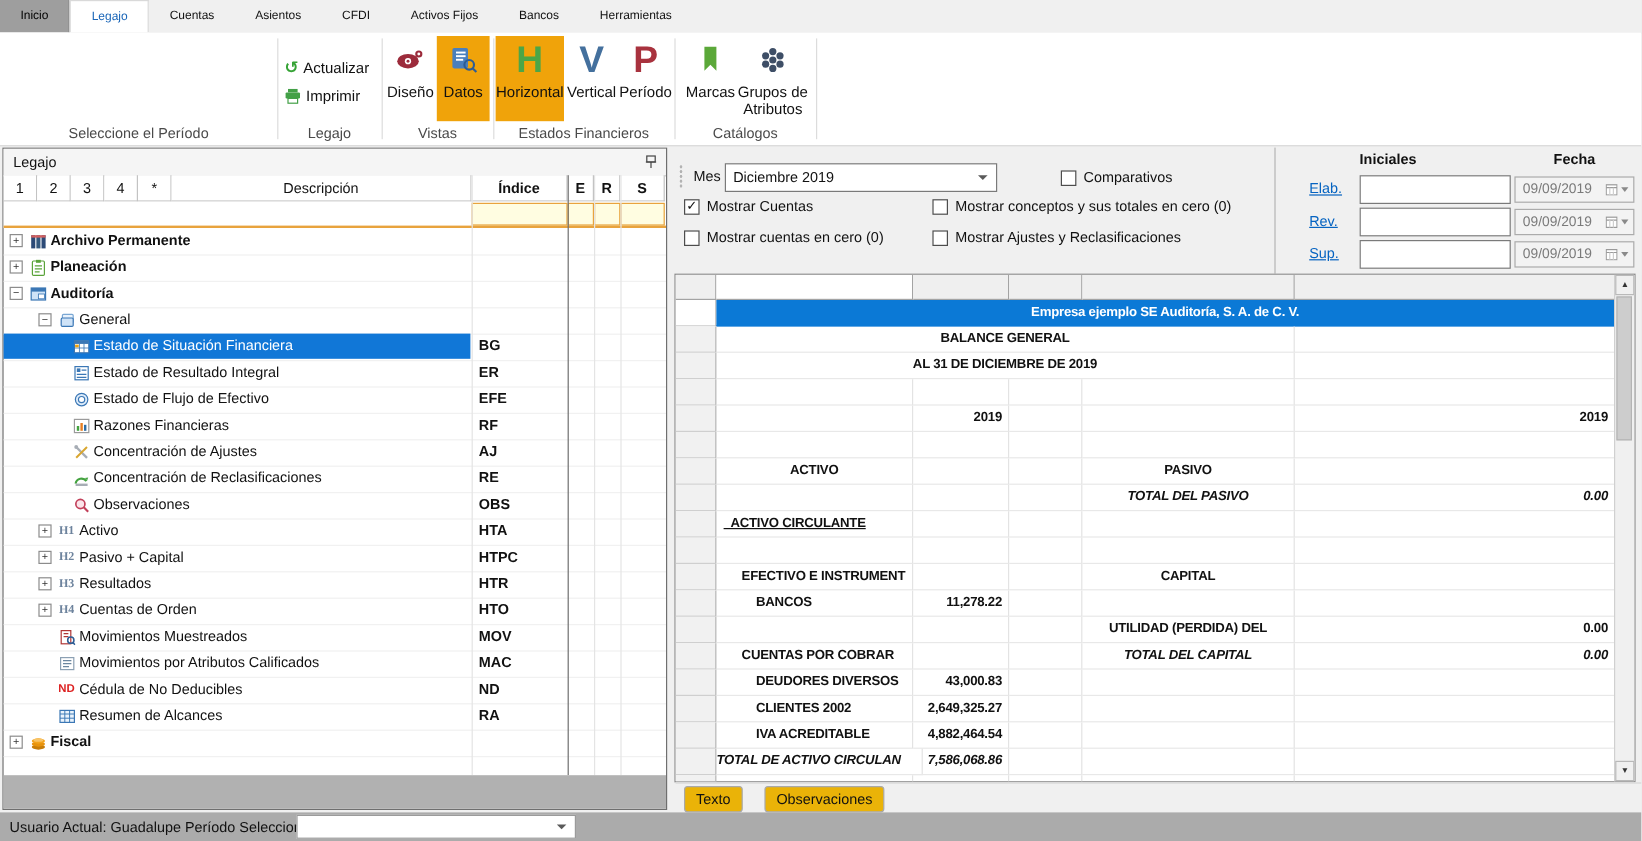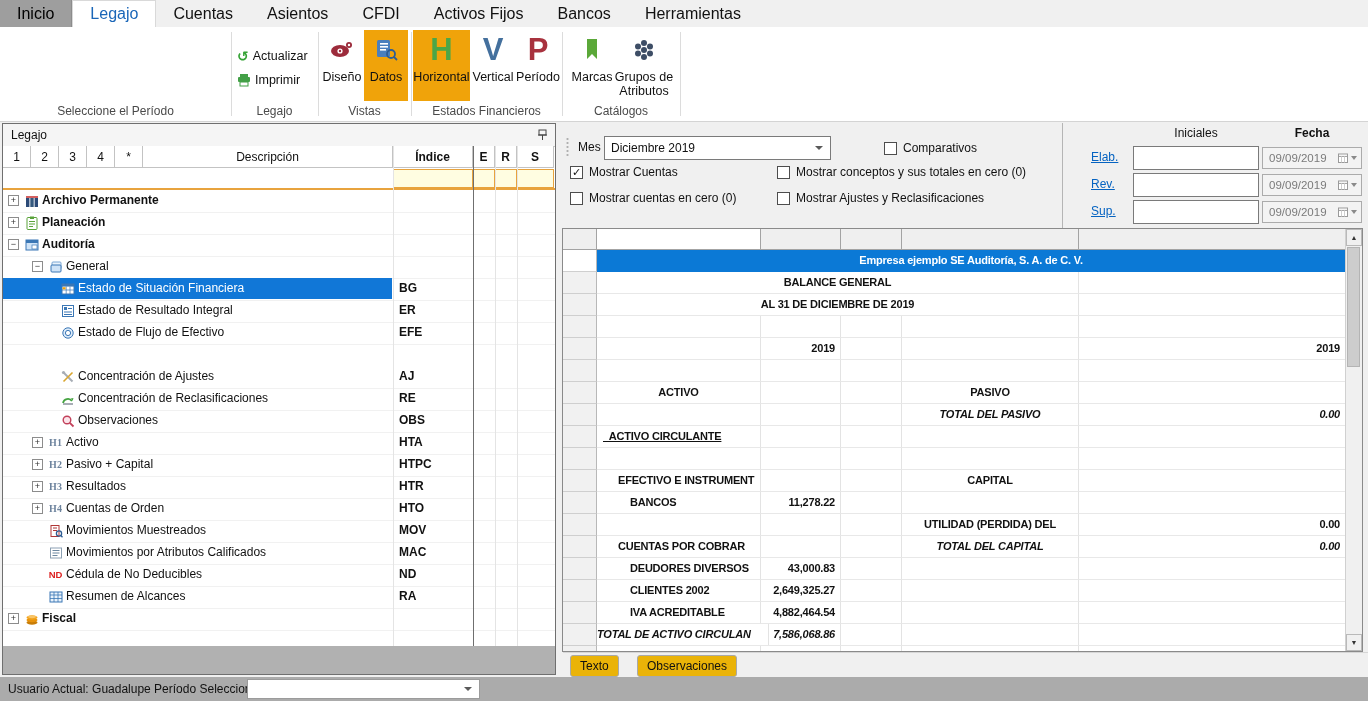--- a/index.html
+++ b/index.html
@@ -2,21 +2,21 @@
 <html><head>
 <meta charset="utf-8">
 <style>
   html,body{margin:0;padding:0;background:#e8e8e8;}
   #win{position:relative;width:1368px;height:701px;background:#f0f0f0;overflow:hidden;
        font-family:"Liberation Sans","DejaVu Sans",sans-serif;font-size:12px;color:#111;
        -webkit-font-smoothing:antialiased;}
   
   #tabstrip{position:absolute;left:0;top:0;width:100%;height:27px;background:#f0f0f0;
             border-bottom:1px solid #d9d9d9;display:flex;align-items:stretch;}
-  .tab{padding:0 17px;display:flex;align-items:center;font-size:16px;cursor:default;}
+  .tab{padding:0 17px;display:flex;align-items:center;font-size:10px;cursor:default;}
   .tab.backstage{background:#9e9e9e;color:#000;border-right:1px solid #8c8c8c;}
   .tab.active{background:#fff;color:#1a66b8;border:1px solid #d9d9d9;border-bottom:none;}
   
   #ribbon{position:absolute;left:0;top:27px;width:100%;height:94px;background:#fff;border-bottom:1px solid #d4d4d4;}
   .gsep{position:absolute;top:5px;bottom:5px;width:1px;background:#dcdcdc;}
   .glabel{position:absolute;bottom:3px;font-size:12px;color:#4a4a4a;text-align:center;}
   #period-combo{position:absolute;left:8px;top:27px;width:216px;height:25px;background:#fff;
                 border:1px solid #7a7a7a;display:flex;align-items:center;padding-left:6px;box-sizing:border-box;}
   .combo-arrow{position:absolute;right:7px;top:50%;margin-top:-2px;width:0;height:0;
                border-left:4px solid transparent;border-right:4px solid transparent;border-top:4px solid #5a5a5a;}
@@ -314,20 +314,32 @@
         <div class="trow" style="top: 132px;">
           <span class="ticon" style="left: 57px;">
             <svg width="14" height="14" viewBox="0 0 14 14">
               <circle cx="7" cy="7" r="5.2" fill="#dcebfa" stroke="#3b77b5"></circle>
               <circle cx="7" cy="7" r="2.6" fill="#fff" stroke="#3b77b5"></circle>
             </svg>
           </span>
           <span class="tlabel" style="left: 75px;">Estado de Flujo de Efectivo</span>
           <span class="indice">EFE</span>
         </div>
+        <div class="trow" style="top: 154px;">
+          <span class="ticon" style="left: 57px;">
+            <svg width="14" height="14" viewBox="0 0 14 14">
+              <rect x="1" y="1.5" width="12" height="11" fill="#fff" stroke="#9a9a9a"></rect>
+              <rect x="3" y="7" width="2" height="4" fill="#44a340"></rect>
+              <rect x="6" y="4.5" width="2" height="6.5" fill="#e67e22"></rect>
+              <rect x="9" y="6" width="2" height="5" fill="#2e6da4"></rect>
+            </svg>
+          </span>
+          <span class="tlabel" style="left: 75px;">Razones Financieras</span>
+          <span class="indice">RF</span>
+        </div>
         <div class="trow" style="top: 176px;">
           <span class="ticon" style="left: 57px;">
             <svg width="14" height="14" viewBox="0 0 14 14">
               <line x1="2.5" y1="2.5" x2="11.5" y2="11.5" stroke="#a7adb5" stroke-width="2"></line>
               <line x1="11.5" y1="2.5" x2="2.5" y2="11.5" stroke="#d9a62e" stroke-width="1.6"></line>
               <circle cx="2.5" cy="2.5" r="1.6" fill="#a7adb5"></circle>
             </svg>
           </span>
           <span class="tlabel" style="left: 75px;">Concentración de Ajustes</span>
           <span class="indice">AJ</span>
@@ -473,21 +485,21 @@
         </label>
         <label class="cb" style="left: 7px; top: 68px;">
           <span class="cbox"></span>
           <span>Mostrar cuentas en cero (0)</span>
         </label>
         <label class="cb" style="left: 214px; top: 68px;">
           <span class="cbox"></span>
           <span>Mostrar Ajustes y Reclasificaciones</span>
         </label>
       </div>
-    <span style="position:absolute;left:570px;top:3px;width:126px;text-align:center;font-weight:normal">Iniciales</span>
+    <span style="position:absolute;left:570px;top:3px;width:126px;font-weight:bold">Iniciales</span>
     <span style="position:absolute;left:699px;top:3px;width:100px;text-align:center;font-weight:bold">Fecha</span>
     <div id="signholder">
         <span class="link" style="position: absolute; left: 528px; top: 27px; width: 34px; text-align: left;">Elab.</span>
         <div class="inibox" style="left: 570px; top: 23px;"></div>
         <div class="datebox" style="left: 699px; top: 24px;">
           <span>09/09/2019</span>
           <span class="cal">
             <svg width="10" height="10" viewBox="0 0 10 10">
               <rect x="0.5" y="1" width="9" height="8.5" fill="#fff" stroke="#9a9a9a"></rect>
               <line x1="0.5" y1="3.4" x2="9.5" y2="3.4" stroke="#9a9a9a"></line>

